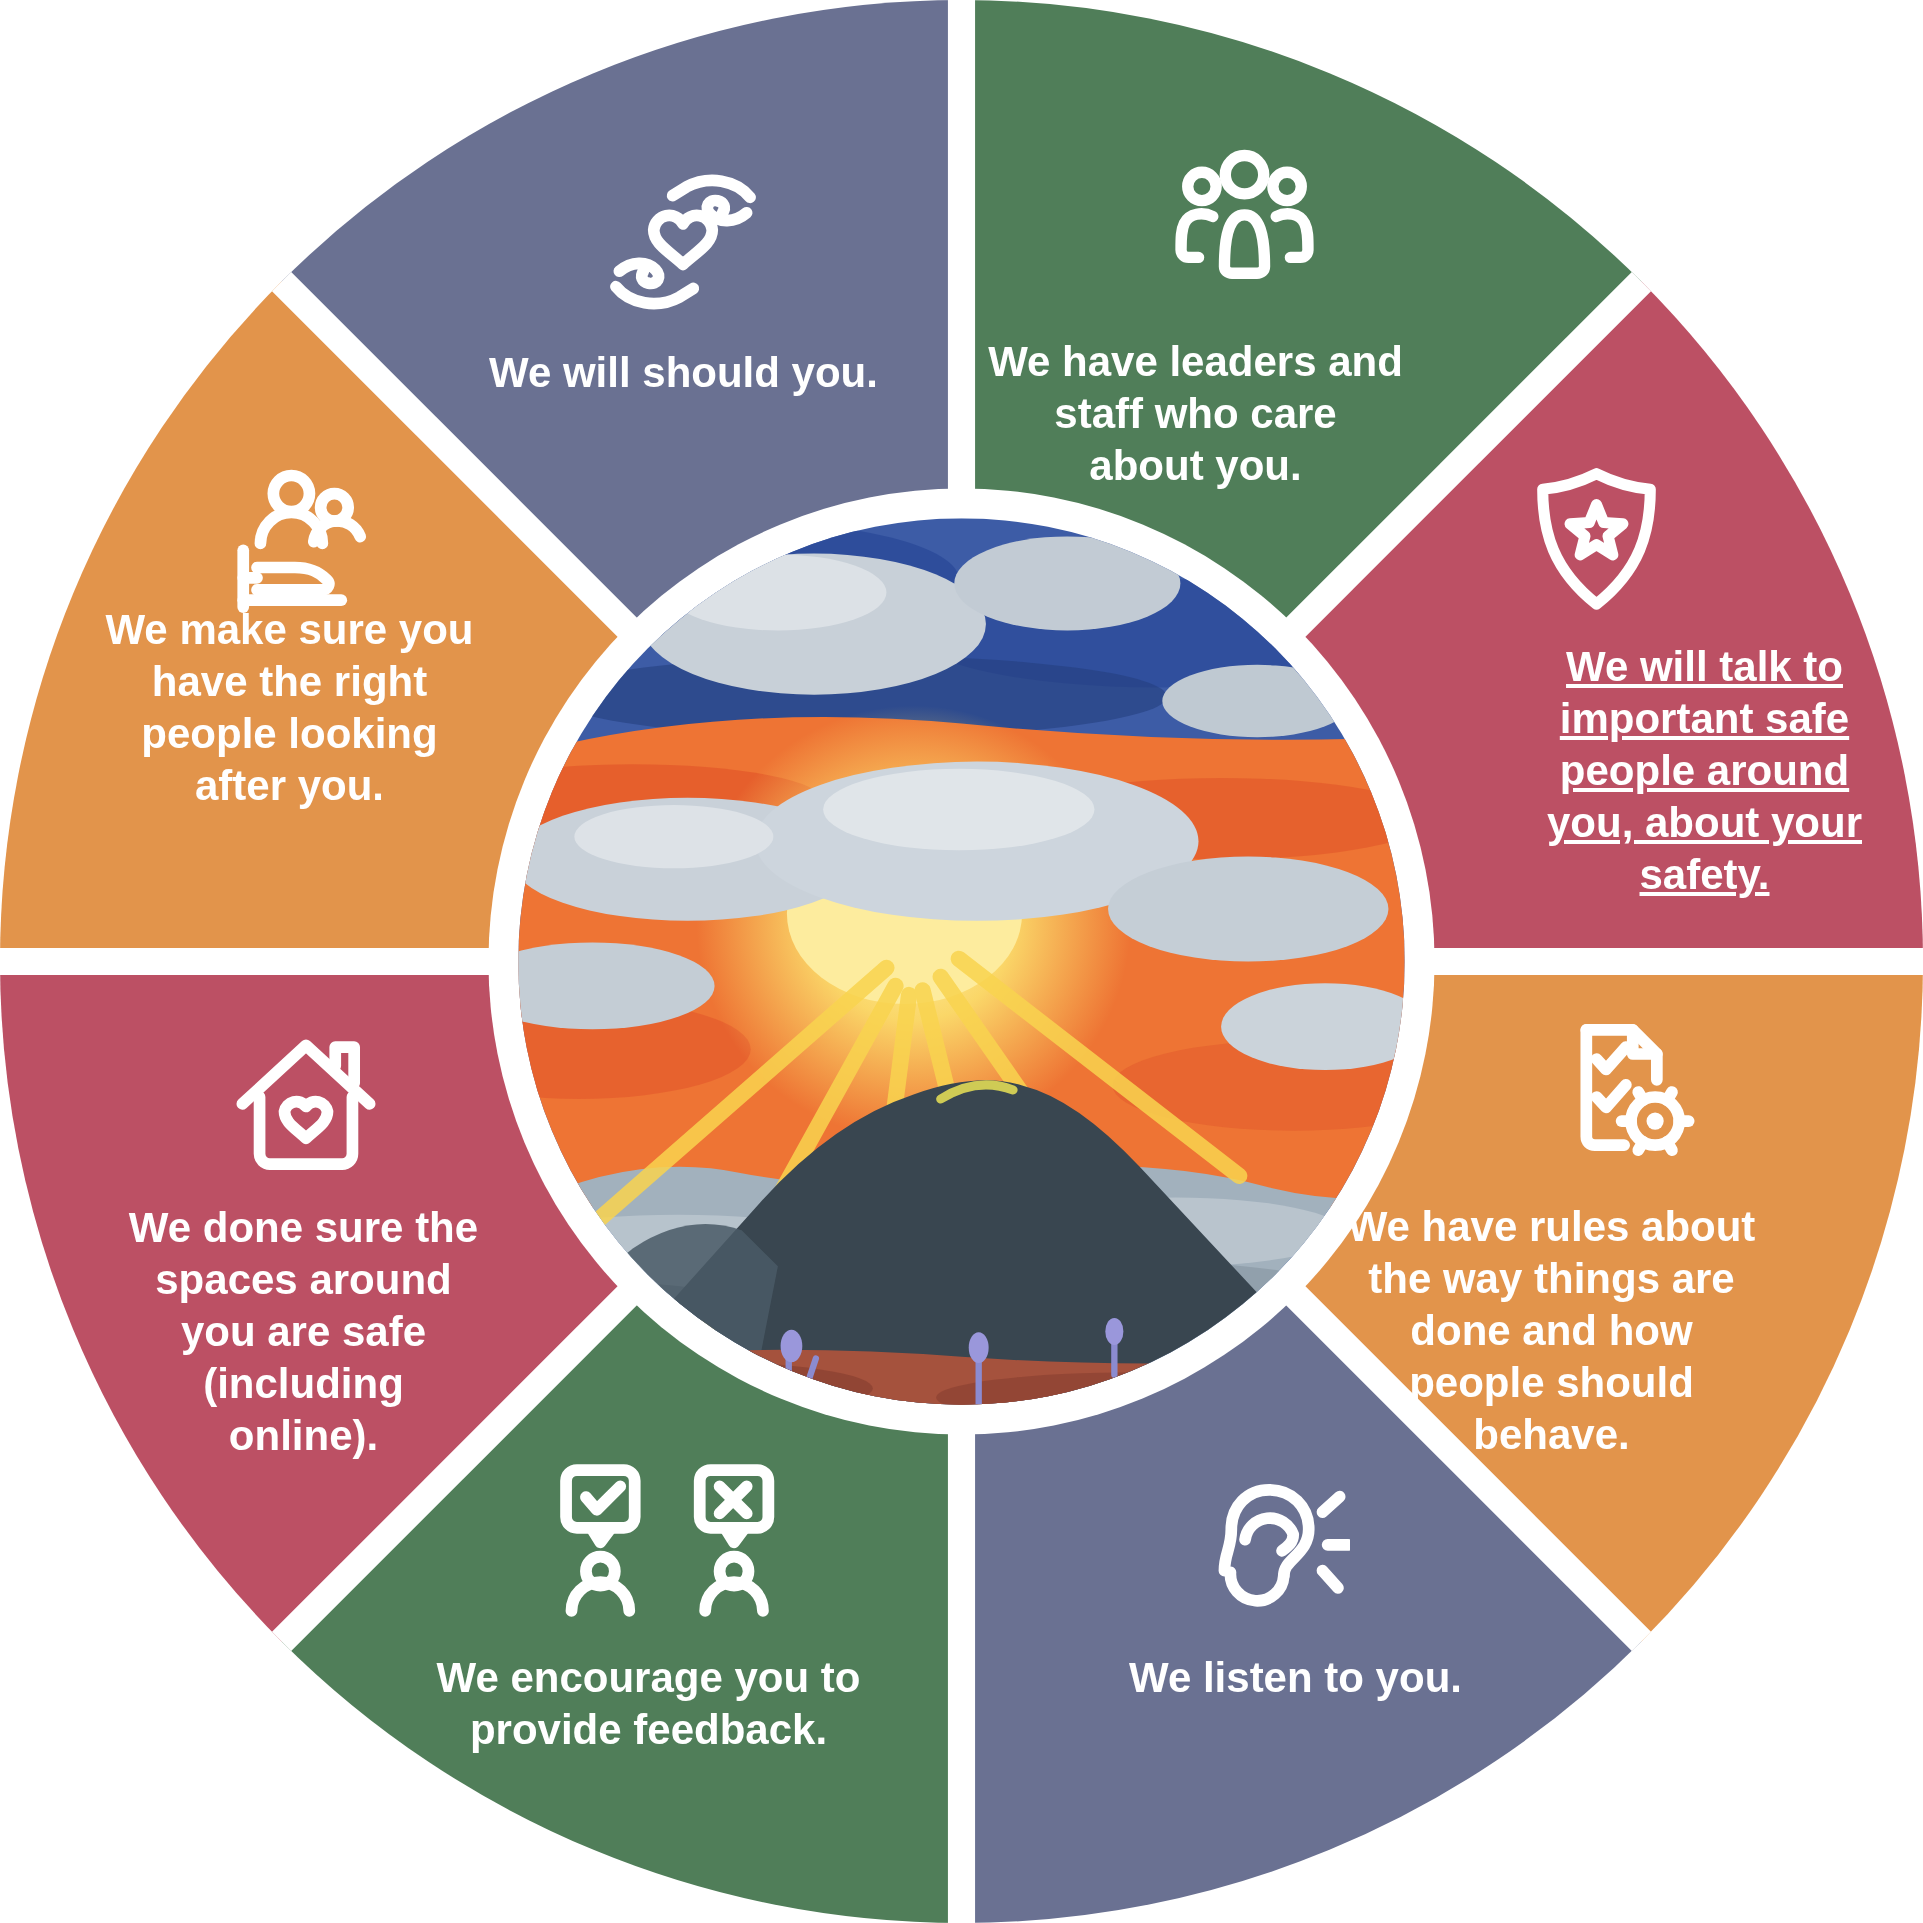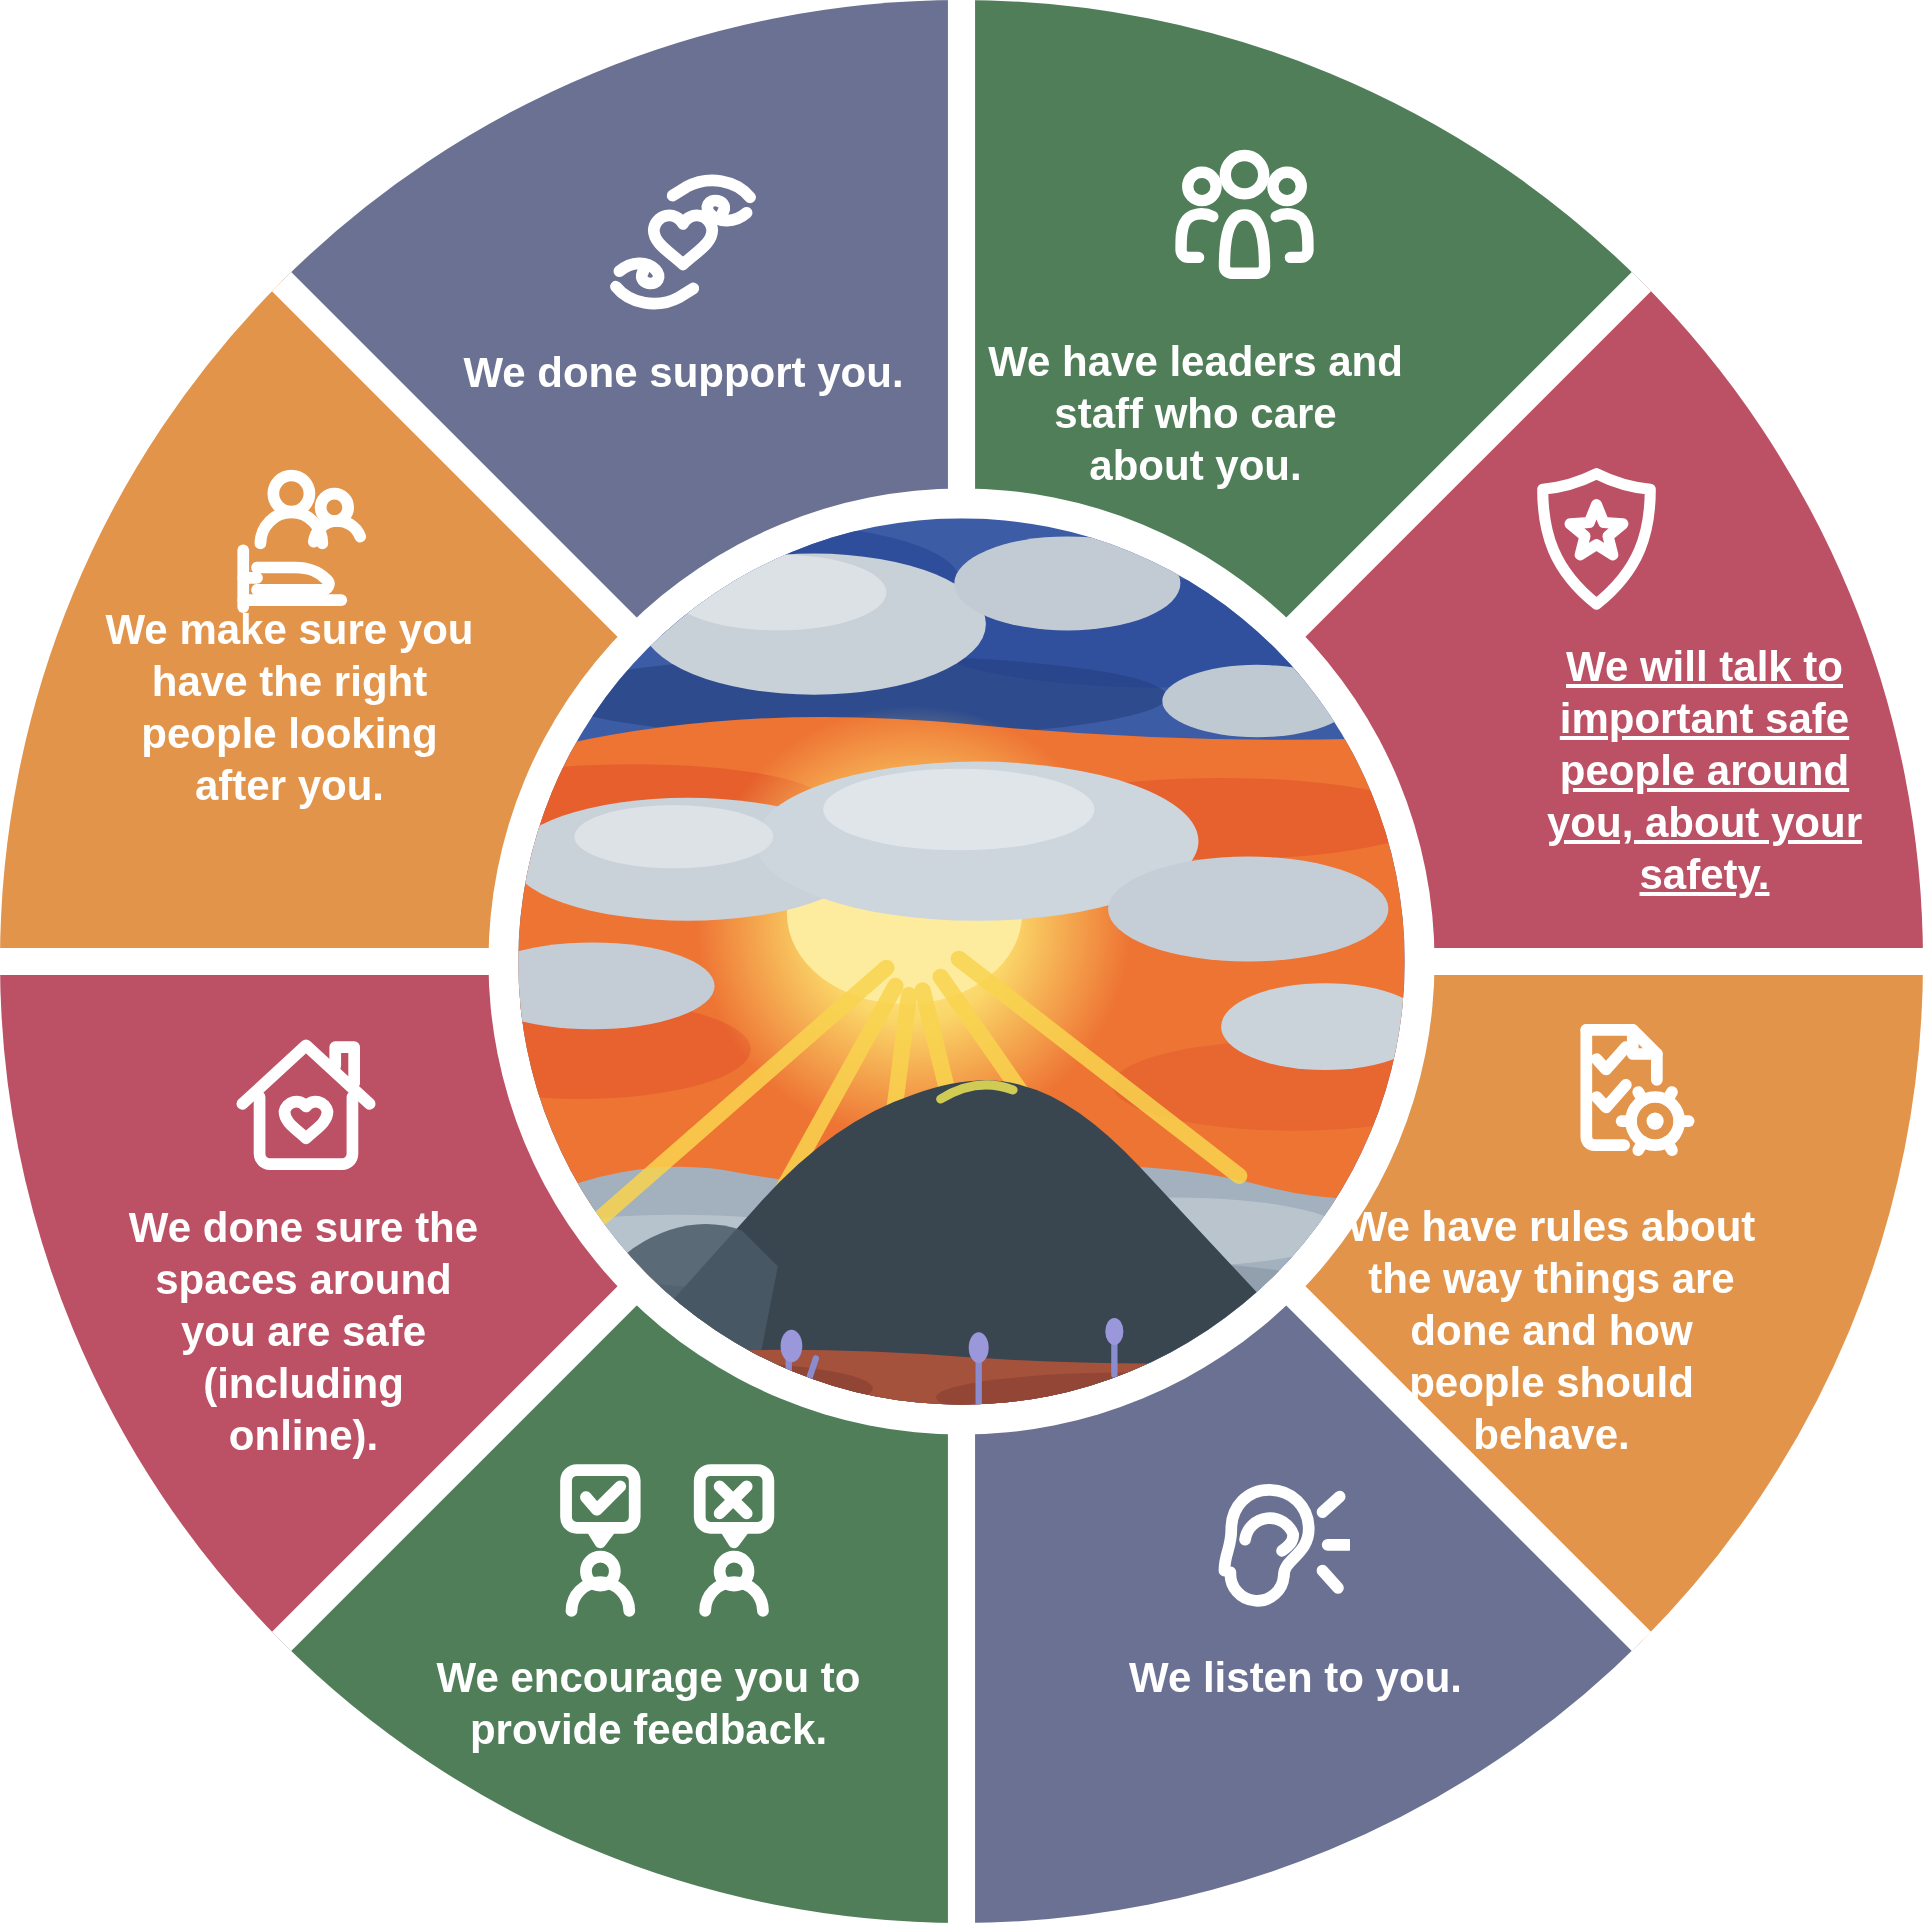--- a/index.html
+++ b/index.html
@@ -267,15 +267,15 @@
         <path d="M50 63 C41 55 33 50.5 33 43 a9 9 0 0 1 17 -3.5 A9 9 0 0 1 67 43 c0 7.5 -8 12 -17 20 Z"></path>
         <path d="M11 76 c8 10 24 13 37 6 l8 -5"></path>
         <path d="M13 67 c7 -6 16 -6 21 -1 c4 4 1 9 -4 8 c-4 -1 -5 -4 -3 -7"></path>
         <g transform="rotate(180 50 50)">
           <path d="M11 76 c8 10 24 13 37 6 l8 -5"></path>
           <path d="M13 67 c7 -6 16 -6 21 -1 c4 4 1 9 -4 8 c-4 -1 -5 -4 -3 -7"></path>
         </g>
       </g>
     </svg>
   </div>
-  <div class="seg-text" style="left:412px;top:347px;width:543px;">We done support you.</div>
+  <div class="seg-text" style="left:412px;top:347px;width:543px;">We will should you.</div>
 </div>
 
 
 </body></html>

